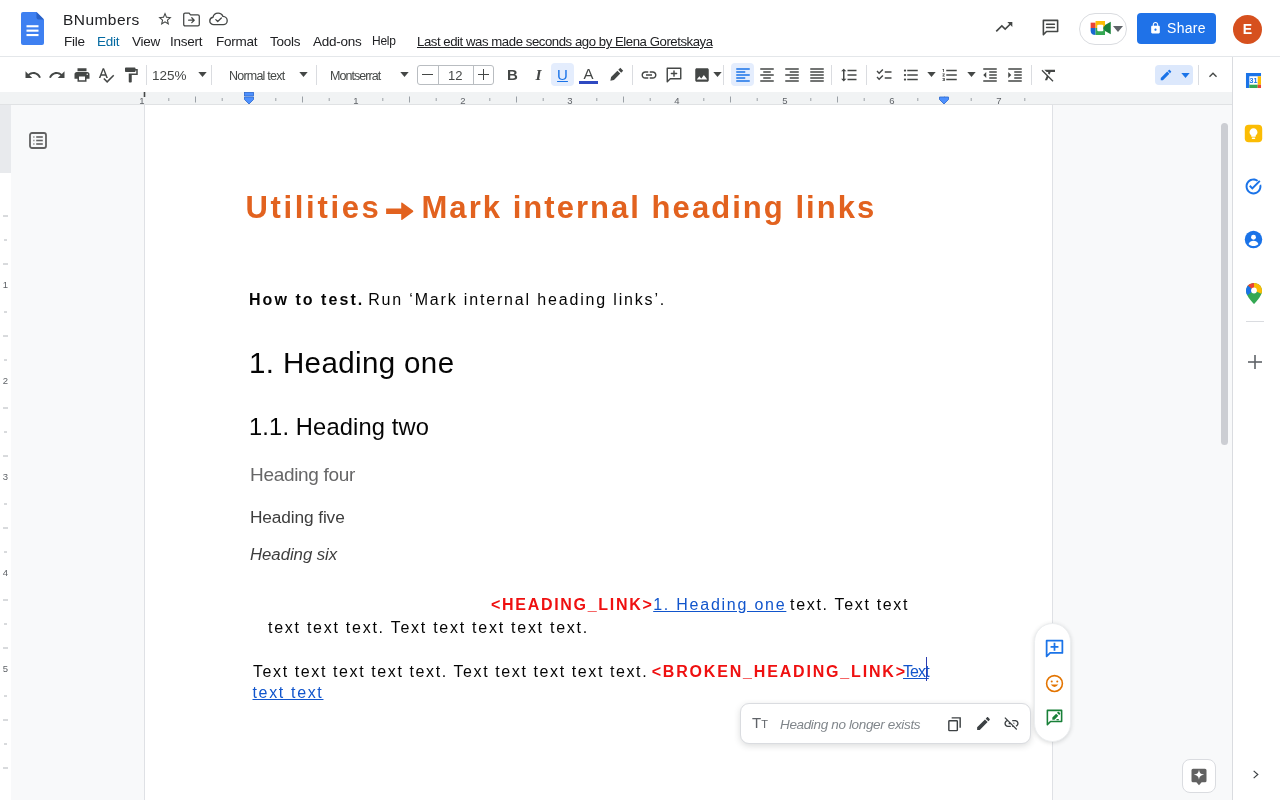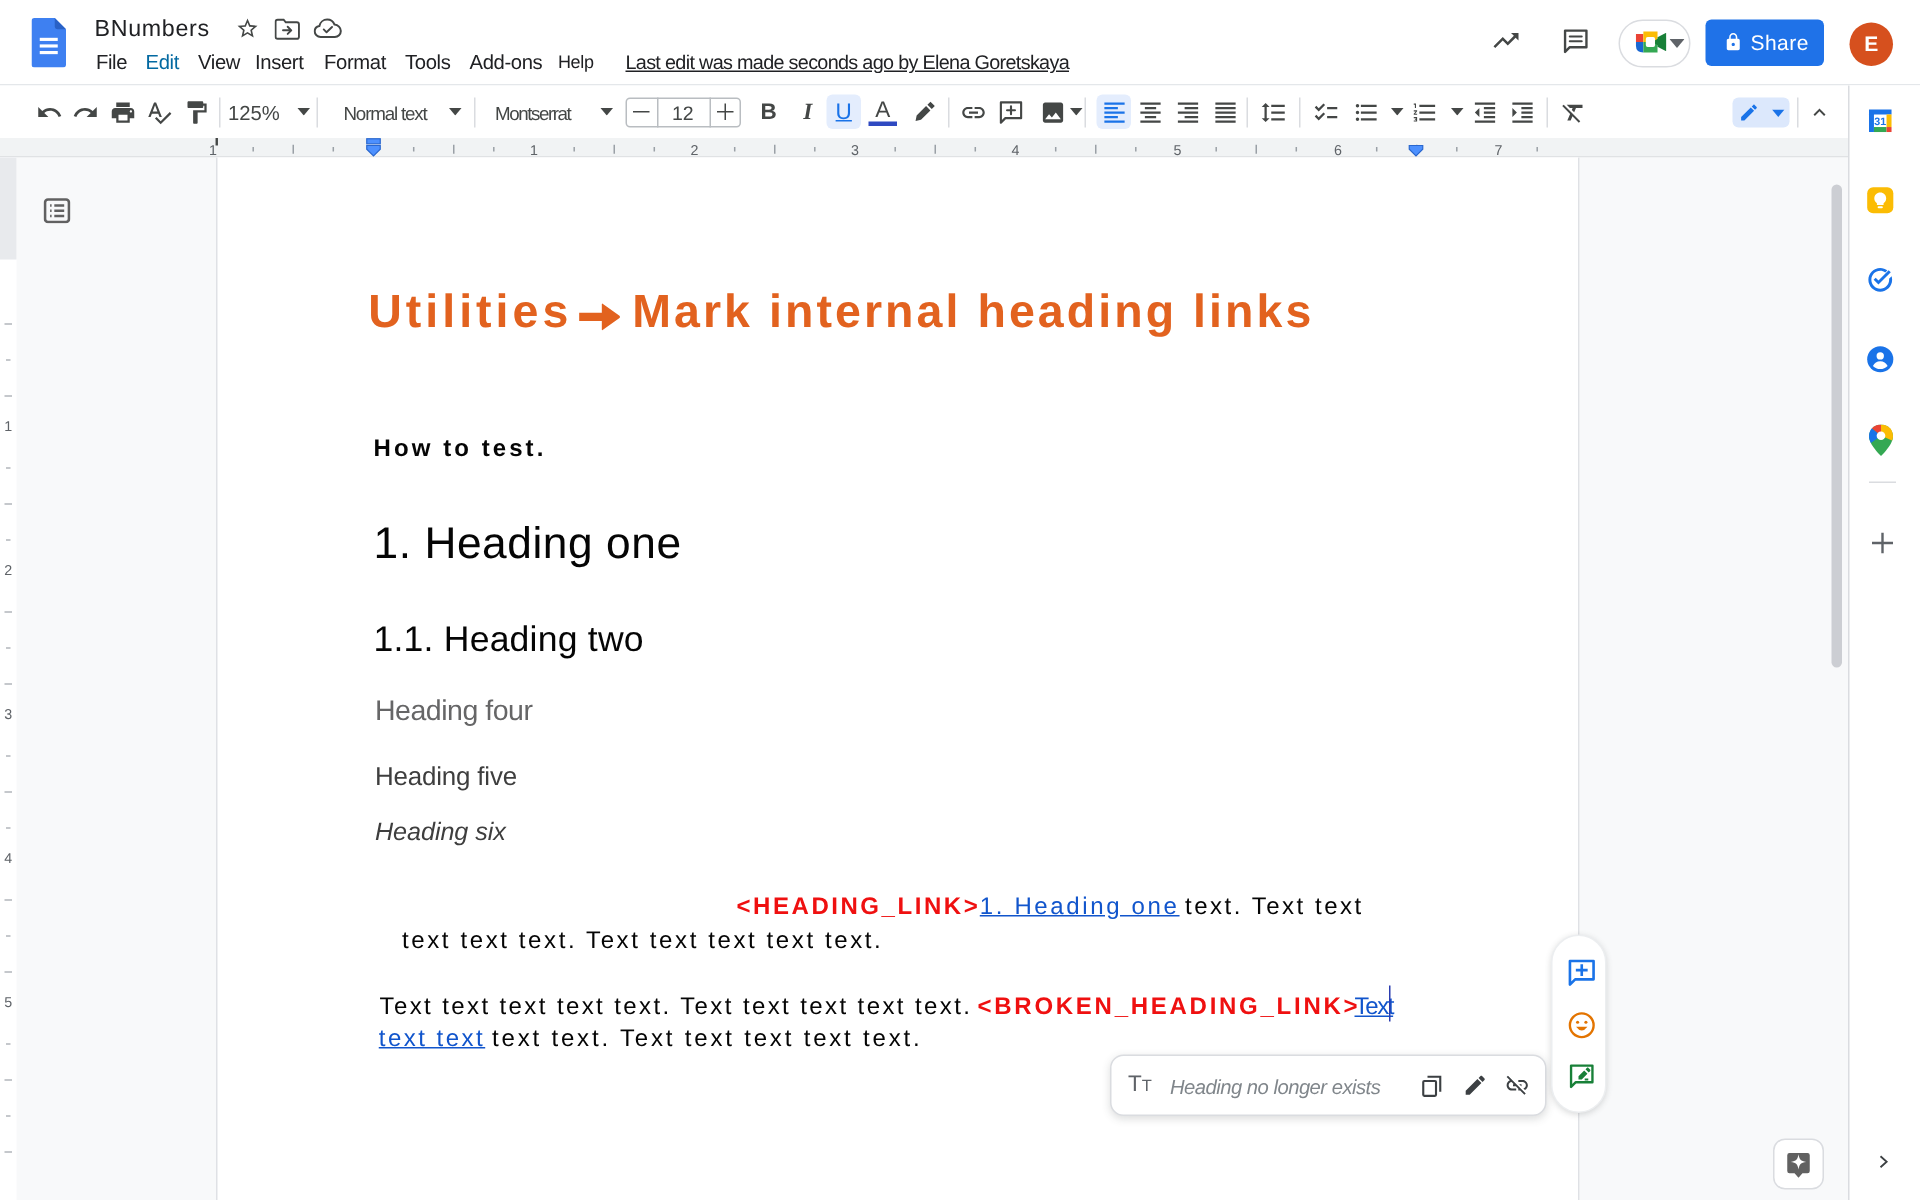--- a/index.html
+++ b/index.html
@@ -297,34 +297,34 @@
 
   <div class="abs" id="page" style="left:144px;top:105px;width:909px;height:695px;background:#fff;border-left:1px solid #dfe1e5;border-right:1px solid #dfe1e5;"></div>
 
   <div class="abs" id="content" style="left:0;top:0;width:1280px;height:800px;">
     <div class="abs" id="t-title" style="left:245.5px;top:190px;font-size:31px;font-weight:bold;color:#e2621f;letter-spacing:2.67px;white-space:nowrap;">Utilities</div>
     <svg class="abs" style="left:386px;top:202px;" width="27.5" height="18.5" viewBox="0 0 28 19">
         <path d="M0 6.6 L15.5 6.6 L15.5 0.9 Q15.5 0.1 16.3 0.6 L27.6 8.7 Q28.4 9.5 27.6 10.3 L16.3 18.4 Q15.5 18.9 15.5 18.1 L15.5 12.4 L0 12.4 Z" fill="#e2621f"></path>
       </svg>
     <div class="abs" id="t-title2" style="left:421.5px;top:190px;font-size:31px;font-weight:bold;color:#e2621f;letter-spacing:2.04px;white-space:nowrap;">Mark internal heading links</div>
     <div class="abs bt" id="t-b2a" style="left:249px;top:291px;font-weight:bold;letter-spacing:2.05px;">How to test.</div>
+    <div class="abs bt" id="t-b2b" style="left:368.2px;top:291px;letter-spacing:1.83px;">Run ‘Mark internal heading links’.</div>
     <div class="abs" id="t-h1" style="left:249px;top:346px;font-size:29.5px;color:#050505;letter-spacing:.38px;white-space:nowrap;">1. Heading one</div>
     <div class="abs" id="t-h2" style="left:249px;top:414px;font-size:23.7px;color:#050505;letter-spacing:.15px;white-space:nowrap;">1.1. Heading two</div>
     <div class="abs" id="t-h4" style="left:250px;top:464px;font-size:19px;color:#666667;letter-spacing:-.32px;white-space:nowrap;">Heading four</div>
     <div class="abs" id="t-h5" style="left:250px;top:507px;font-size:17.3px;color:#3e3e3e;letter-spacing:-.12px;white-space:nowrap;">Heading five</div>
     <div class="abs" id="t-h6" style="left:250px;top:545px;font-size:16.8px;font-style:italic;color:#3e3e3e;letter-spacing:-.05px;white-space:nowrap;">Heading six</div>
     <div class="abs bt" id="red1" style="left:491px;top:595.5px;font-weight:bold;color:#ef1010;letter-spacing:1.7px;">&lt;HEADING_LINK&gt;</div>
     <div class="abs bt lk" id="lnk1" style="left:653.2px;top:595.5px;letter-spacing:1.76px;">1. Heading one</div>
     <div class="abs bt" id="t-p1d" style="left:790px;top:595.5px;letter-spacing:1.68px;">text. Text text</div>
     <div class="abs bt" id="t-p1b" style="left:253px;top:618.8px;letter-spacing:1.74px;margin-left:15px;">text text text. Text text text text text.</div>
     <div class="abs bt" id="t-p2a" style="left:253px;top:663.1px;letter-spacing:1.6px;">Text text text text text. Text text text text text.</div>
     <div class="abs bt" id="red2" style="left:651.7px;top:663.1px;font-weight:bold;color:#ef1010;letter-spacing:1.82px;">&lt;BROKEN_HEADING_LINK&gt;</div>
     <div class="abs bt lk" id="lnk2" style="left:903px;top:663.1px;letter-spacing:-.9px;">Text</div>
     <div class="abs bt lk" id="lnk3" style="left:252.5px;top:683.7px;letter-spacing:1.66px;">text text</div>
-    <div class="abs bt" id="t-p2d" style="left:328px;top:683.7px;letter-spacing:1.88px;">text text. Text text text text text.</div>
     <div class="abs" id="caret" style="left:925.5px;top:657px;width:1.6px;height:24px;background:#2b3cb0;"></div>
   </div>
 
   <div class="abs" id="overlays" style="left:0;top:0;width:1280px;height:800px;">
 
     <div class="abs" style="left:740px;top:703px;width:291px;height:41px;background:#fff;border:1px solid #dadce0;border-radius:9px;box-shadow:0 2px 6px rgba(60,64,67,.18);"></div>
     <div class="abs" style="left:752px;top:714px;width:20px;height:18px;color:#5f6368;font-size:15px;font-weight:500;">T<span style="font-size:11px;">T</span></div>
     <div class="abs" style="left:780px;top:716.5px;font-size:13.5px;letter-spacing:-.35px;font-style:italic;color:#80868b;white-space:nowrap;">Heading no longer exists</div>
 
     <svg class="abs ico" style="left:946px;top:715px;" width="17" height="17" viewBox="0 0 24 24" fill="none" stroke="#3c4043" stroke-width="2">

